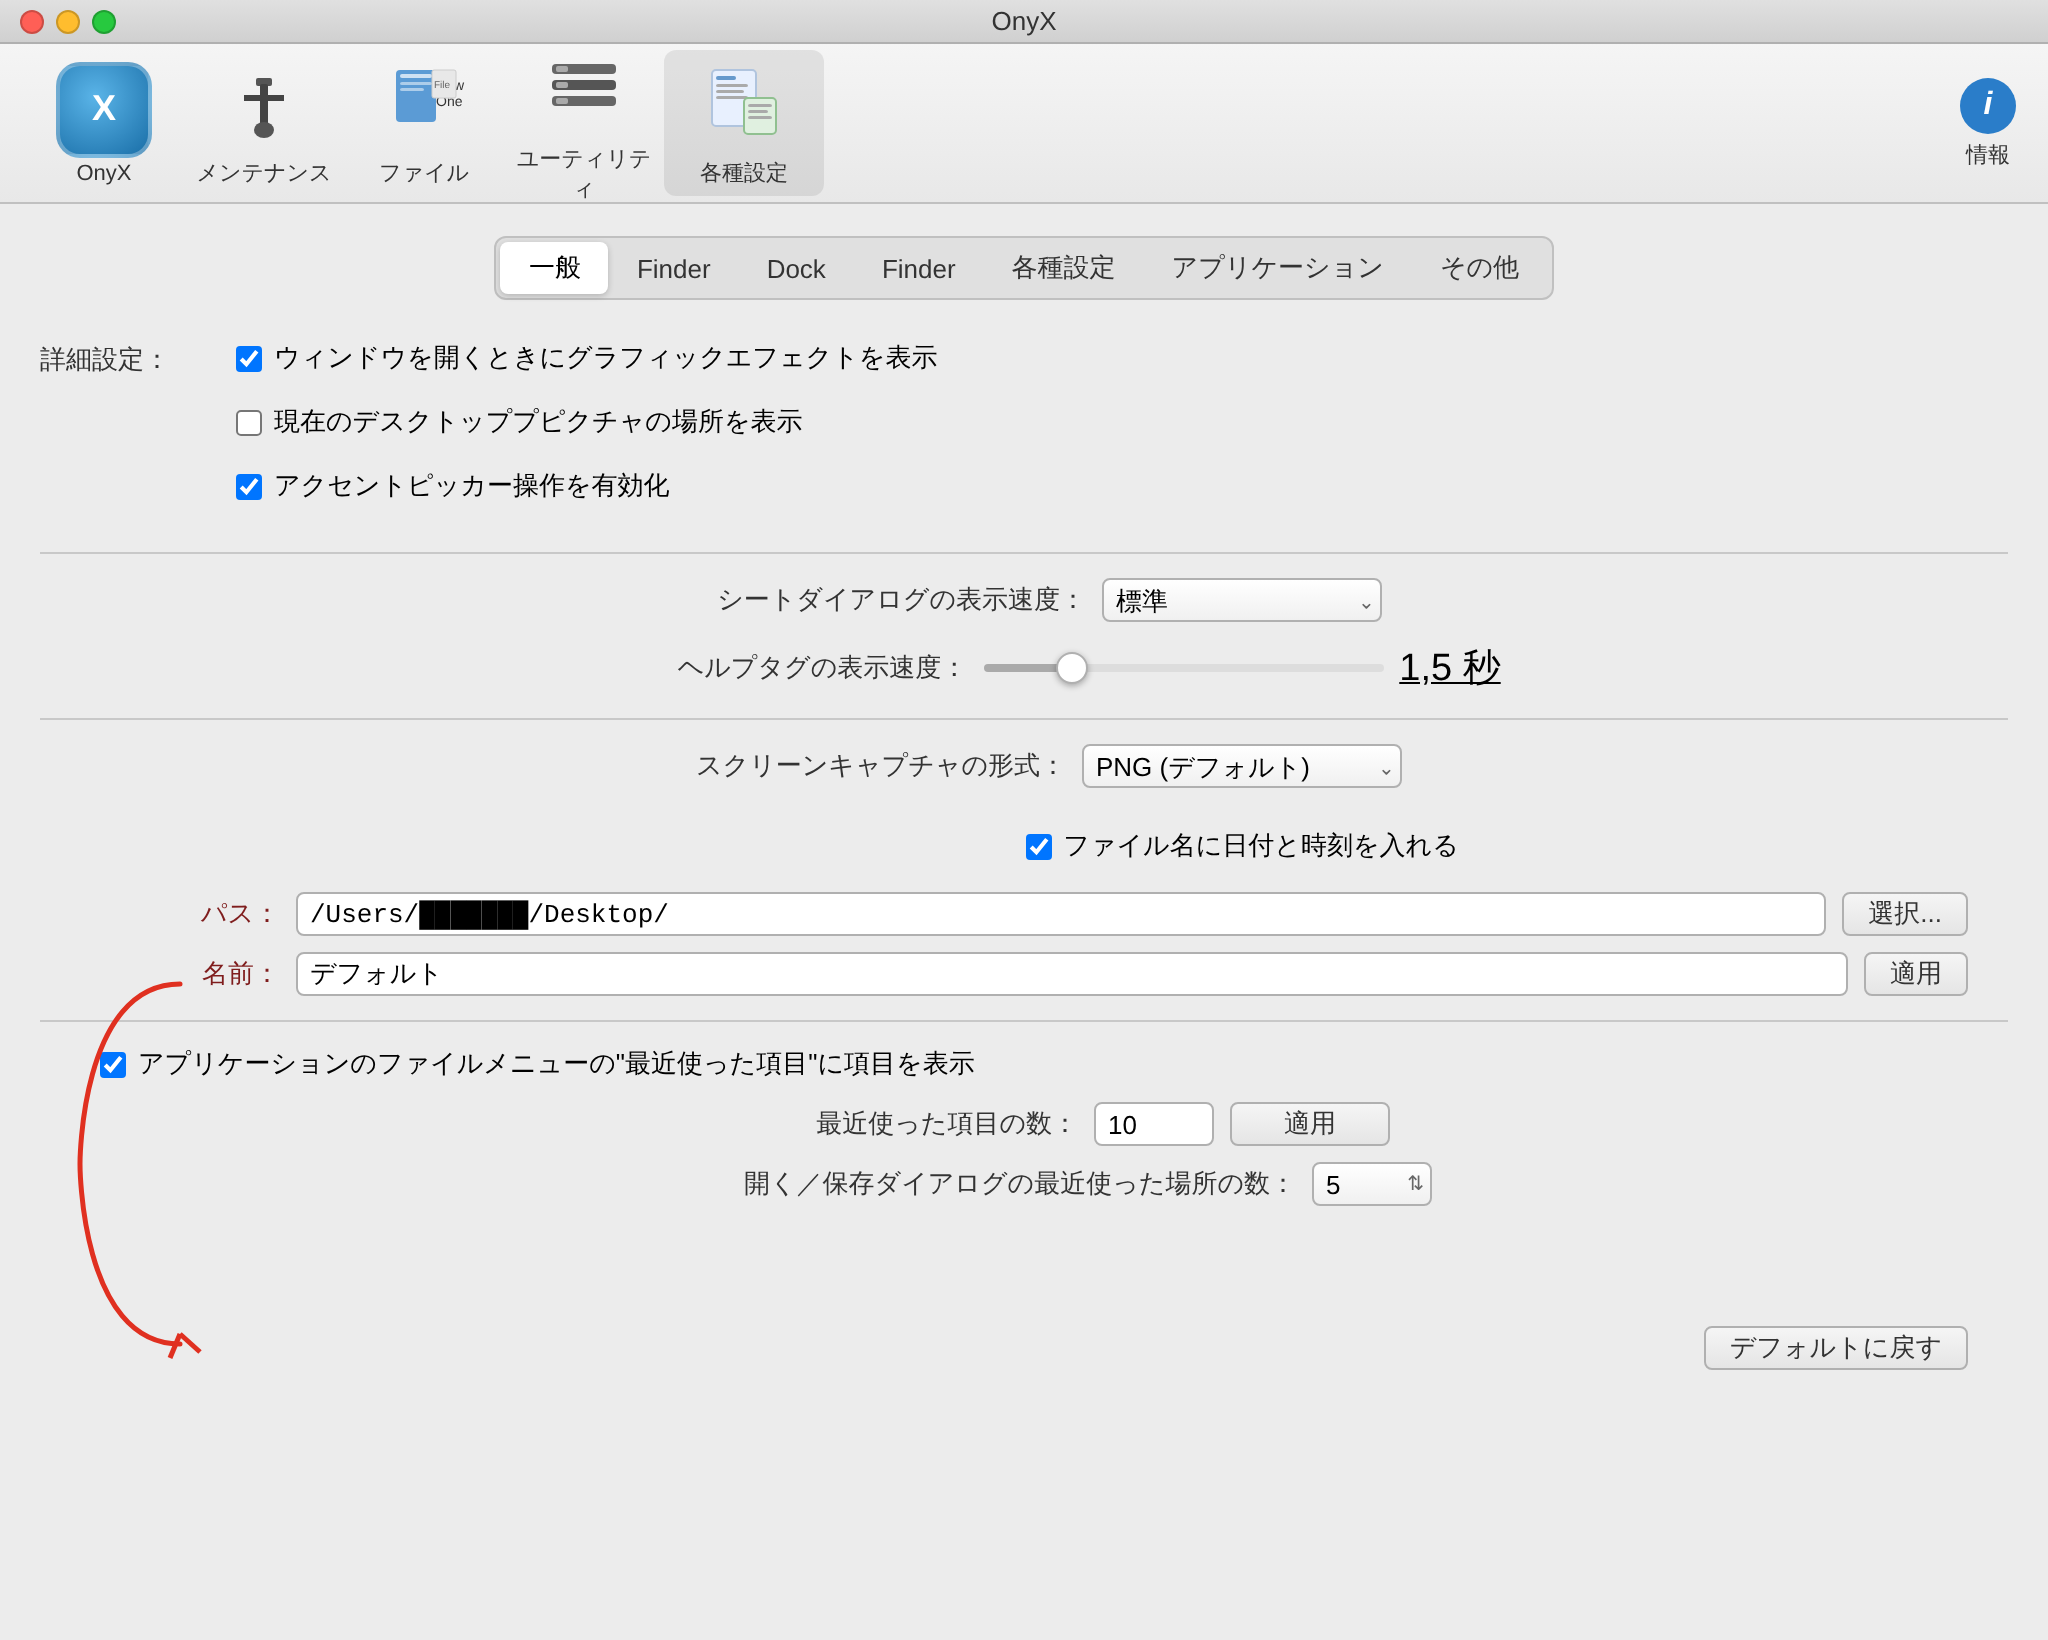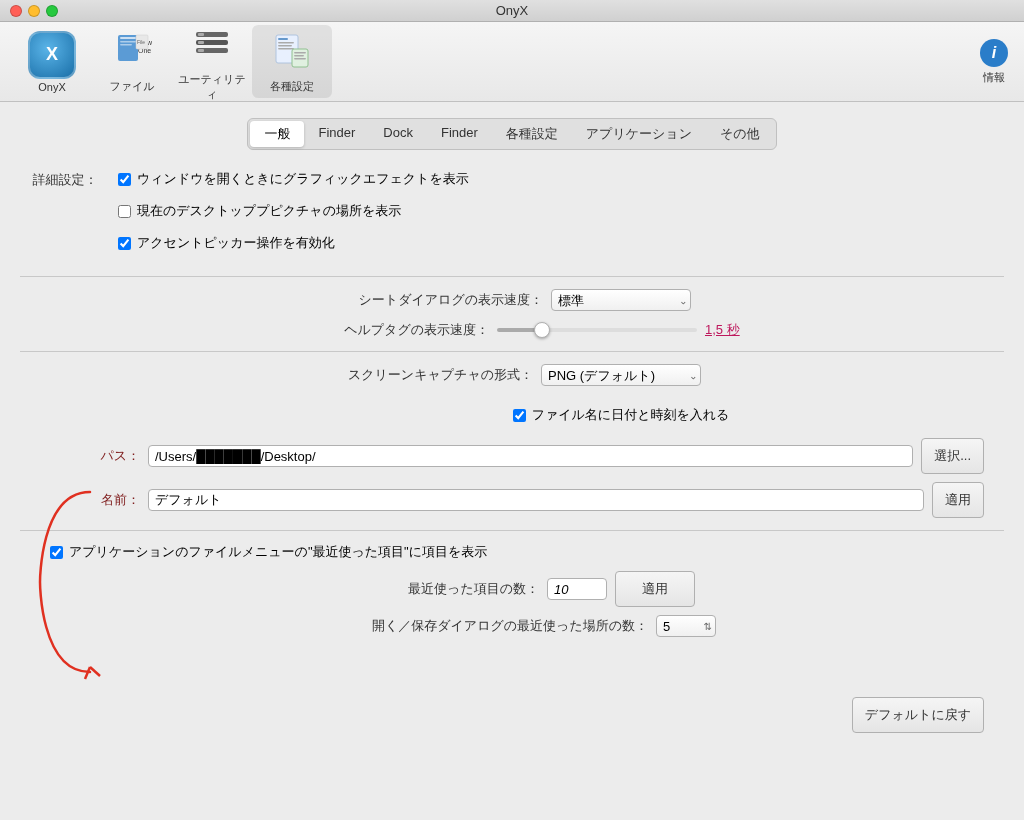--- a/index.html
+++ b/index.html
@@ -114,20 +114,21 @@
       display: flex;
       justify-content: center;
       margin-bottom: 20px;
       background: #e0e0e0;
       border: 1px solid #c0c0c0;
       border-radius: 6px;
       padding: 2px;
       width: fit-content;
       margin-left: auto;
       margin-right: auto;
+      align-items: center;
     }
     .tab {
       padding: 4px 14px;
       font-size: 13px;
       cursor: pointer;
       border-radius: 4px;
       color: #333;
       white-space: nowrap;
     }
     .tab.active {
@@ -166,21 +167,21 @@
       height: 13px;
     }
 
     .detail-settings {
       display: flex;
       align-items: flex-start;
       margin-bottom: 8px;
     }
     .detail-label {
       min-width: 90px;
-      text-align: center;
+      text-align: left;
       margin-right: 8px;
       padding-top: 1px;
       font-size: 13px;
       color: #333;
     }
     .detail-checkboxes {
       display: flex;
       flex-direction: column;
       gap: 6px;
     }
@@ -251,50 +252,50 @@
       -webkit-appearance: none;
       width: 16px;
       height: 16px;
       border-radius: 50%;
       background: white;
       border: 1px solid #b0b0b0;
       box-shadow: 0 1px 3px rgba(0,0,0,0.3);
       cursor: pointer;
     }
     .slider-value {
-      font-size: 13px;
-      color: #be185d;
+      font-size: 19px;
+      color: #000000;
       min-width: 40px;
       text-decoration: underline;
     }
 
     
     .text-input {
       height: 22px;
       border: 1px solid #b0b0b0;
       border-radius: 4px;
       background: white;
       padding: 0 6px;
       font-size: 13px;
       width: 600px;
+      font-family: Liberation Mono, monospace;
     }
     .text-input-medium {
       height: 22px;
       border: 1px solid #b0b0b0;
       border-radius: 4px;
       background: white;
       padding: 0 6px;
       font-size: 13px;
       width: 80px;
-      font-style: italic;
     }
 
     
     .button {
-      height: 36px;
+      height: 22px;
       background: linear-gradient(to bottom, #f5f5f5, #e5e5e5);
       border: 1px solid #b0b0b0;
       border-radius: 4px;
       padding: 0 12px;
       font-size: 13px;
       cursor: pointer;
       color: #333;
       white-space: nowrap;
     }
 
@@ -342,20 +343,34 @@
 
 <div class="toolbar">
 
   <div class="toolbar-item">
     <div class="toolbar-icon">
       <div class="onyx-icon">X</div>
     </div>
     <span class="toolbar-label">OnyX</span>
   </div>
 
+  <div class="toolbar-item">
+    <div class="toolbar-icon">
+      <svg width="44" height="44" viewBox="0 0 44 44">
+        <g transform="translate(8,6)">
+          <rect x="10" y="2" width="8" height="4" rx="1" fill="#555"></rect>
+          <rect x="12" y="5" width="4" height="24" rx="1" fill="#444"></rect>
+          <line x1="4" y1="12" x2="12" y2="12" stroke="#444" stroke-width="3"></line>
+          <line x1="16" y1="12" x2="24" y2="12" stroke="#444" stroke-width="3"></line>
+          <ellipse cx="14" cy="28" rx="5" ry="4" fill="#555"></ellipse>
+        </g>
+      </svg>
+    </div>
+    <span class="toolbar-label">メンテナンス</span>
+  </div>
 
   <div class="toolbar-item">
     <div class="toolbar-icon">
       <svg width="44" height="44" viewBox="0 0 44 44">
         <rect x="8" y="4" width="20" height="26" rx="2" fill="#5b9bd5"></rect>
         <rect x="10" y="6" width="16" height="2" rx="1" fill="white" opacity="0.7"></rect>
         <rect x="10" y="10" width="16" height="1.5" rx="1" fill="white" opacity="0.5"></rect>
         <rect x="10" y="13" width="12" height="1.5" rx="1" fill="white" opacity="0.5"></rect>
         <text x="28" y="14" font-size="7" fill="#333" font-family="Arial">New</text>
         <text x="28" y="22" font-size="7" fill="#333" font-family="Arial">One</text>

